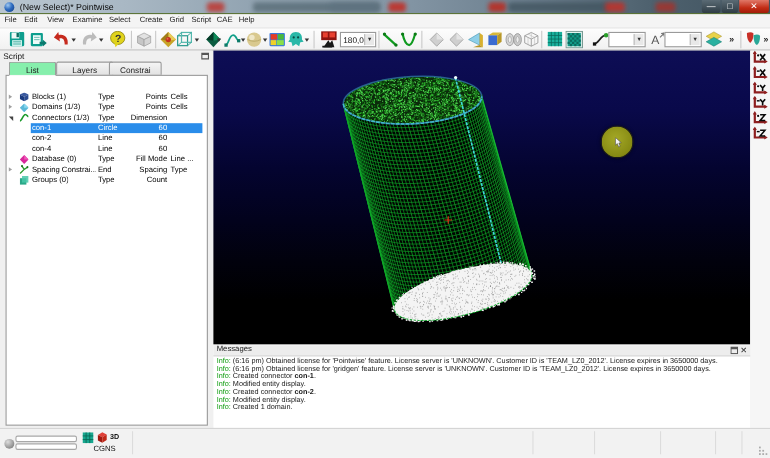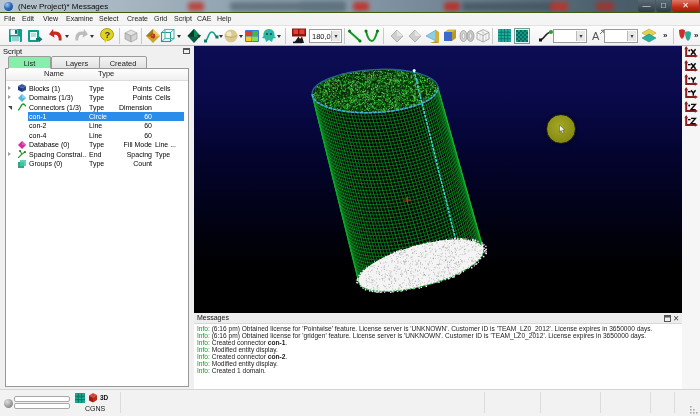--- a/index.html
+++ b/index.html
@@ -63,21 +63,21 @@
 <div id="title" class="ab">
       <div class="blob" style="left:188px;top:2px;width:16px;height:9px;background:#c03028;opacity:0.8"></div>
       <div class="blob" style="left:230px;top:2px;width:116px;height:9px;background:#51656f;opacity:0.7"></div>
       <div class="blob" style="left:353px;top:2px;width:16px;height:9px;background:#c03028;opacity:0.9"></div>
       <div class="blob" style="left:300px;top:2px;width:44px;height:9px;background:#5e7280;opacity:0.6"></div>
       <div class="blob" style="left:444px;top:2px;width:16px;height:9px;background:#b82e24;opacity:0.9"></div>
       <div class="blob" style="left:462px;top:2px;width:92px;height:9px;background:#41545f;opacity:0.8"></div>
       <div class="blob" style="left:550px;top:2px;width:18px;height:9px;background:#c03028;opacity:0.85"></div>
       <div class="blob" style="left:596px;top:2px;width:18px;height:9px;background:#a83028;opacity:0.8"></div>
 <div id="tico"></div>
-      <div id="ttxt">(New Project)* Messages</div>
+      <div id="ttxt">(New Select)* Pointwise</div>
 <div class="wbtn" style="left:638px;width:17px;background:linear-gradient(180deg,#5a6a74,#2e3c44)">—</div>
 <div class="wbtn" style="left:656px;width:15px;background:linear-gradient(180deg,#5a6a74,#2e3c44)">□</div>
 <div class="wbtn" style="left:672px;width:27px;background:linear-gradient(180deg,#e07868,#c22b14 60%,#a01c08)">✕</div>
 </div>
 <div id="menu" class="ab">
       <span style="left:4px">File</span>
       <span style="left:22px">Edit</span>
       <span style="left:43px">View</span>
       <span style="left:66px">Examine</span>
       <span style="left:99px">Select</span>
@@ -273,26 +273,22 @@
         <path d="M2 2 Q6 0.5 8 2.5 Q8 9 5 11 Q2 9 2 2 Z" fill="#c83028"></path>
         <path d="M8 4 Q12 2.5 14 4.5 Q14 11 11 13 Q8 11 8 4 Z" fill="#2aa898"></path>
       </svg>
       <div class="chev" style="left:694px">»</div>
     </div>
 <div id="lpanel" class="ab">
 <div id="ptitle">Script</div>
       <div id="pdock"></div>
 <div class="tab on" style="left:8px;width:43px">List</div>
 <div class="tab" style="left:51px;width:52px">Layers</div>
-<div class="tab" style="left:99px;width:48px">Created</div>
+<div class="tab" style="left:99px;width:48px">Constrai</div>
 <div id="ltable">
-<div id="lhead">
-          <span style="position:absolute;left:38px">Name</span>
-          <span style="position:absolute;left:92px">Type</span>
-        </div>
 <div class="trow" style="top:14.5px">
           <div class="exp cl"></div>
           <svg class="tic" viewBox="0 0 8 8">
             <path d="M4 0 L8 2 L4 4 L0 2 Z" fill="#3a5a9f"></path>
             <path d="M0 2 L4 4 L4 8 L0 6 Z" fill="#1a3a7f"></path>
             <path d="M8 2 L4 4 L4 8 L8 6 Z" fill="#2a4a8f"></path>
           </svg>
           <span class="c1">Blocks (1)</span>
           <span class="c2">Type</span>
           <span class="c3">Points</span>

